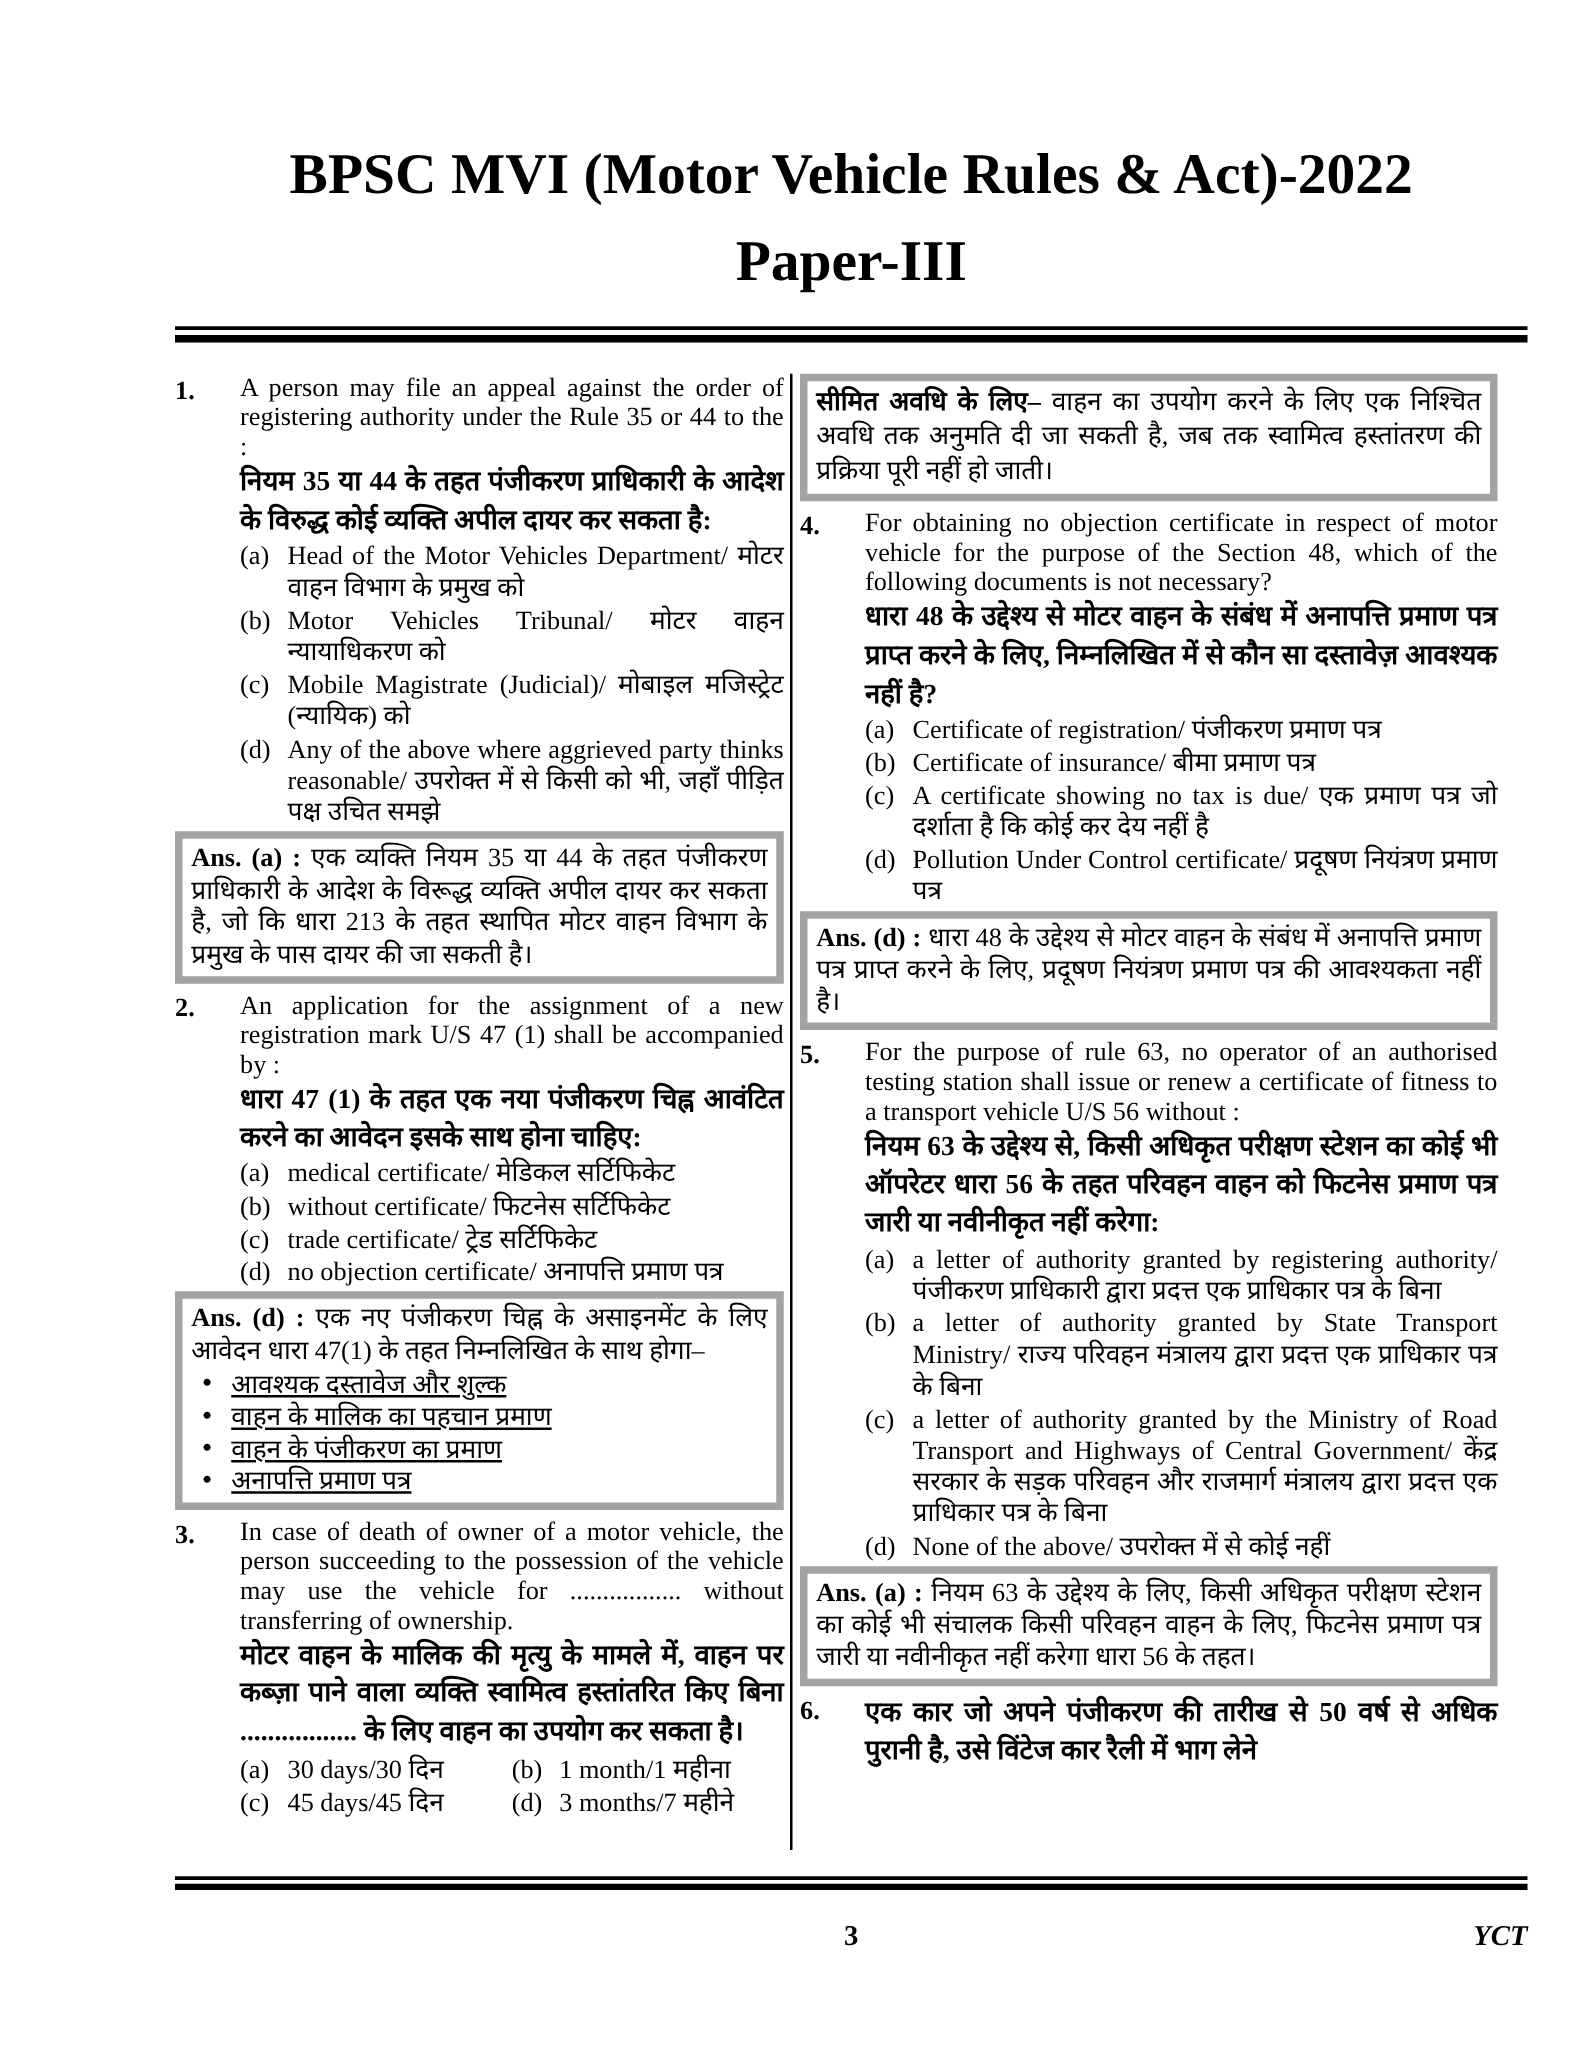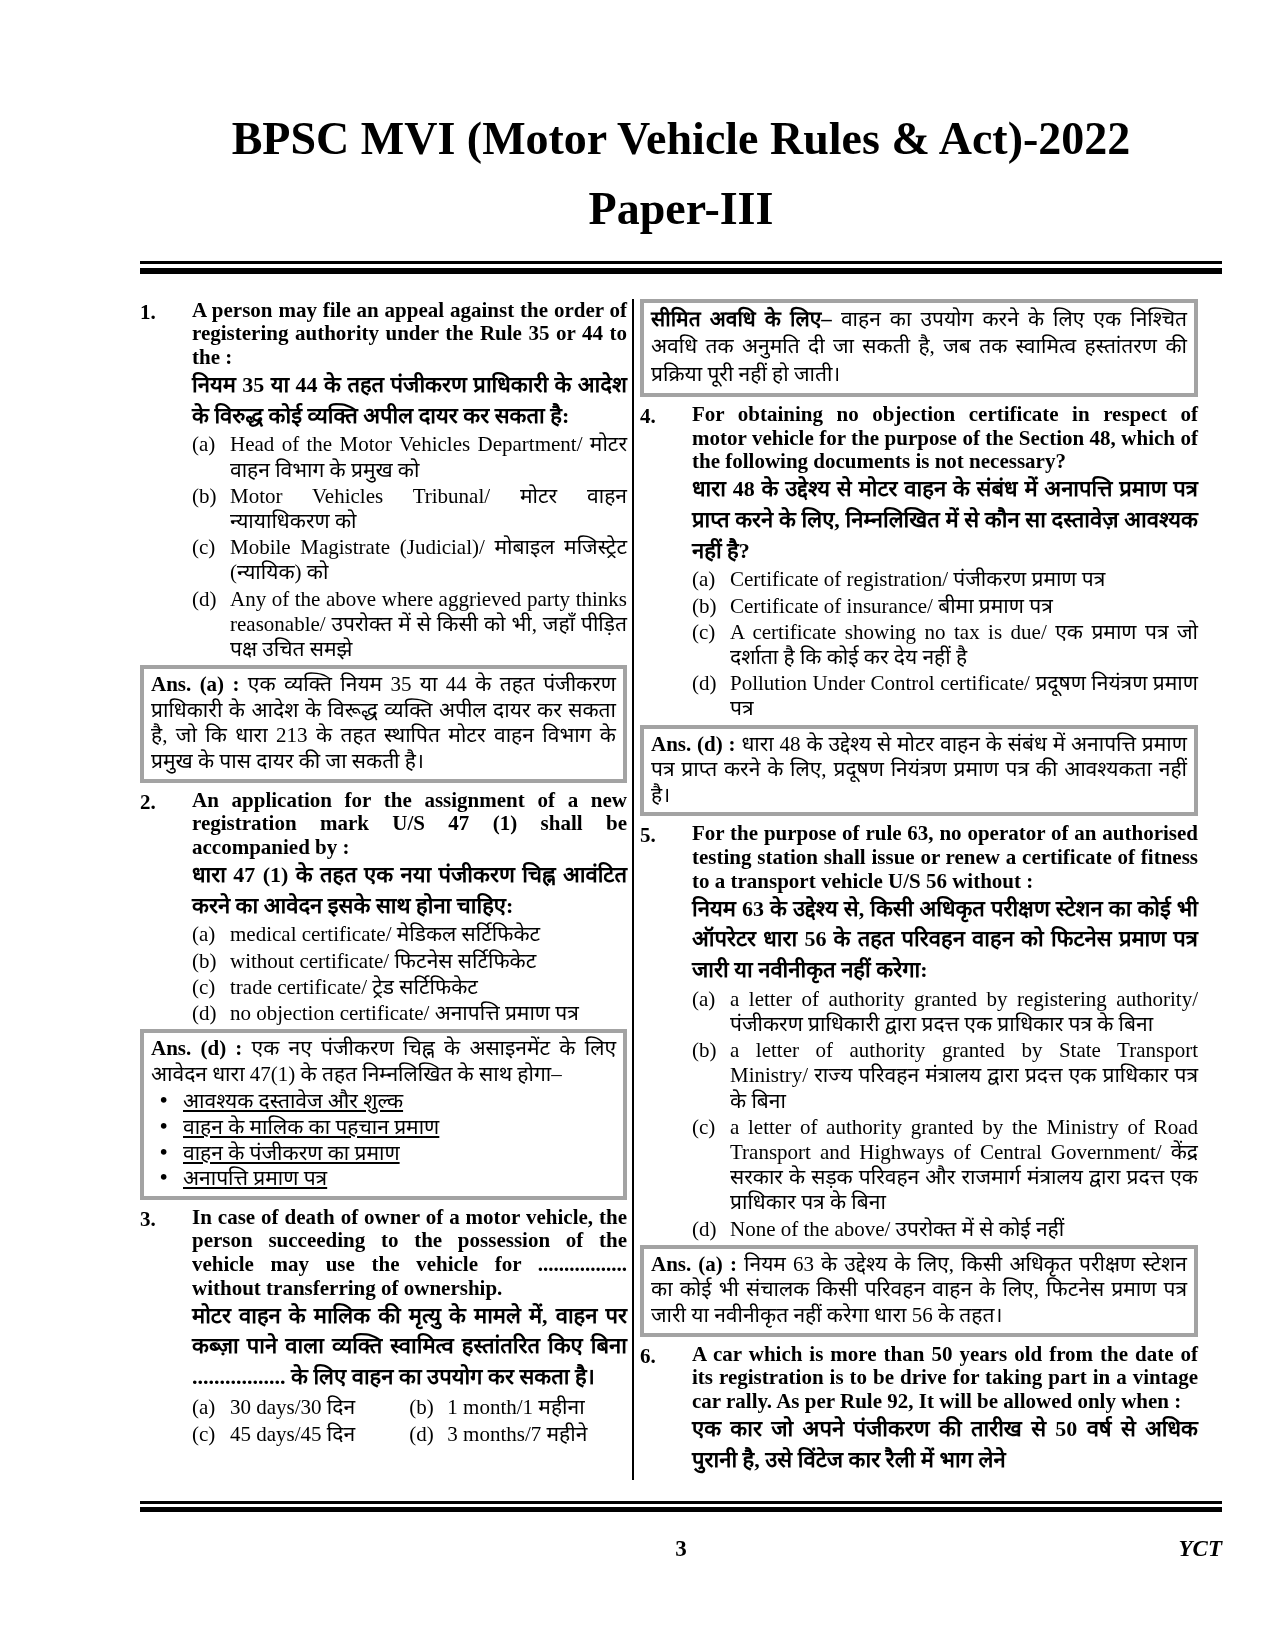--- a/index.html
+++ b/index.html
@@ -21,30 +21,30 @@
   .header-rule { margin-top:8px; border-top:3px solid #000; border-bottom:6px solid #000; height:4px; }
   .columns { flex:1; display:flex; align-items:stretch; padding-top:8px; min-height:0; }
   .col { min-width:0; }
   .col-left { width:487px; }
   .col-divider { width:2px; background:#000; margin:0 6px 0 5px; flex:none; }
   .col-right { flex:1; padding-right:24px; }
 
   .question { display:flex; margin:0 0 3px 0; }
   .q-num { flex:none; width:52px; font-weight:bold; font-size:21px; line-height:1.18; padding-top:1px; }
   .q-body { flex:1; min-width:0; }
-  .stem-en { margin:0; font-weight:bold; font-size:21px; line-height:1.13; text-align:justify; }
+  .stem-en { margin:0; font-weight:normal; font-size:21px; line-height:1.13; text-align:justify; }
   .stem-hi { margin:0; font-weight:bold; font-size:22px; line-height:1.4; text-align:justify; }
   .option { display:flex; font-size:21px; line-height:1.2; margin-top:1px; }
   .opt-label { flex:none; width:38px; }
   .opt-text { flex:1; min-width:0; text-align:justify; }
   .options-grid { display:grid; grid-template-columns:1fr 1.02fr; column-gap:4px; }
   .options-grid .option { margin-top:2px; }
 
   .ans-box {
-    border:4px solid #a3a3a3;
+    border:6px solid #a3a3a3;
     margin:2px 0 6px 0;
     padding:3px 7px 4px 7px;
     font-size:21px; line-height:1.22; text-align:justify;
   }
   .ans-box p { margin:0; }
   .ans-label { font-weight:bold; }
   .bullets { list-style:none; margin:2px 0 0 0; padding:0;text-decoration:underline; }
   .bullets li { position:relative; padding-left:32px; text-align:left; }
   .bullets li::before { content:"\2022"; position:absolute; left:9px; top:-1px; font-weight:bold; }
 
@@ -234,21 +234,20 @@
       <div class="ans-box">
         <p>
           <span class="ans-label">Ans. (a) :</span>
           <span>नियम 63 के उद्देश्य के लिए, किसी अधिकृत परीक्षण स्टेशन का कोई भी संचालक किसी परिवहन वाहन के लिए, फिटनेस प्रमाण पत्र जारी या नवीनीकृत नहीं करेगा धारा 56 के तहत।</span>
         </p>
       </div>
 
       <div class="question">
         <span class="q-num">6.</span>
         <div class="q-body">
-          <p class="stem-en">A car which is more than 50 years old from the date of its registration is to be drive for taking part in a vintage car rally. As per Rule 92, It will be allowed only when :</p>
           <p class="stem-hi">एक कार जो अपने पंजीकरण की तारीख से 50 वर्ष से अधिक पुरानी है, उसे विंटेज कार रैली में भाग लेने</p>
         </div>
       </div>
 
     </section>
   </div>
 
   <div class="footer-rule"></div>
   <div class="footer">
     <span>3</span>

